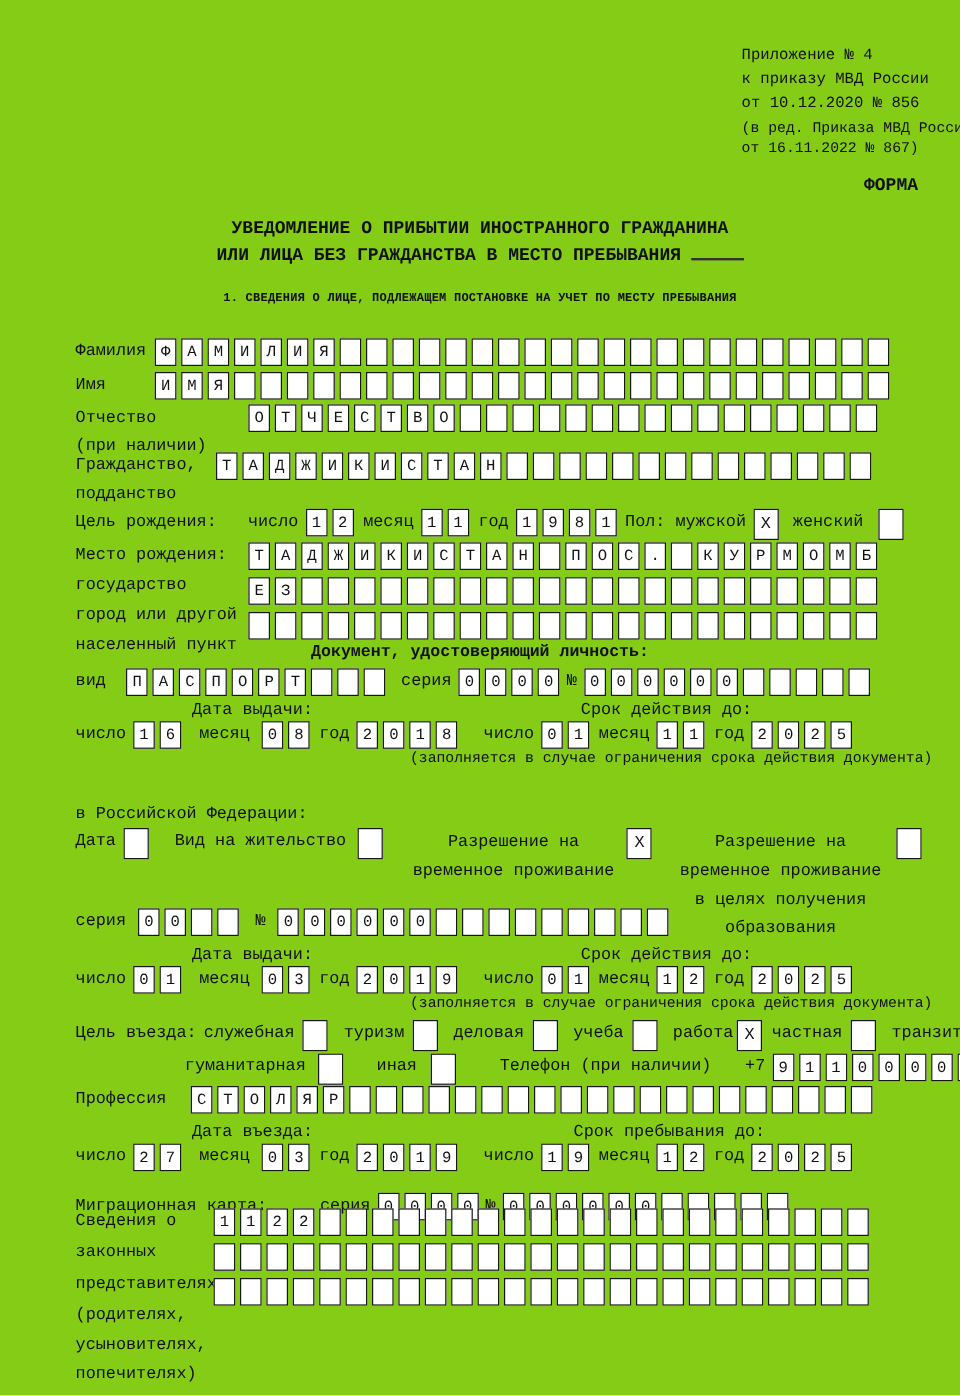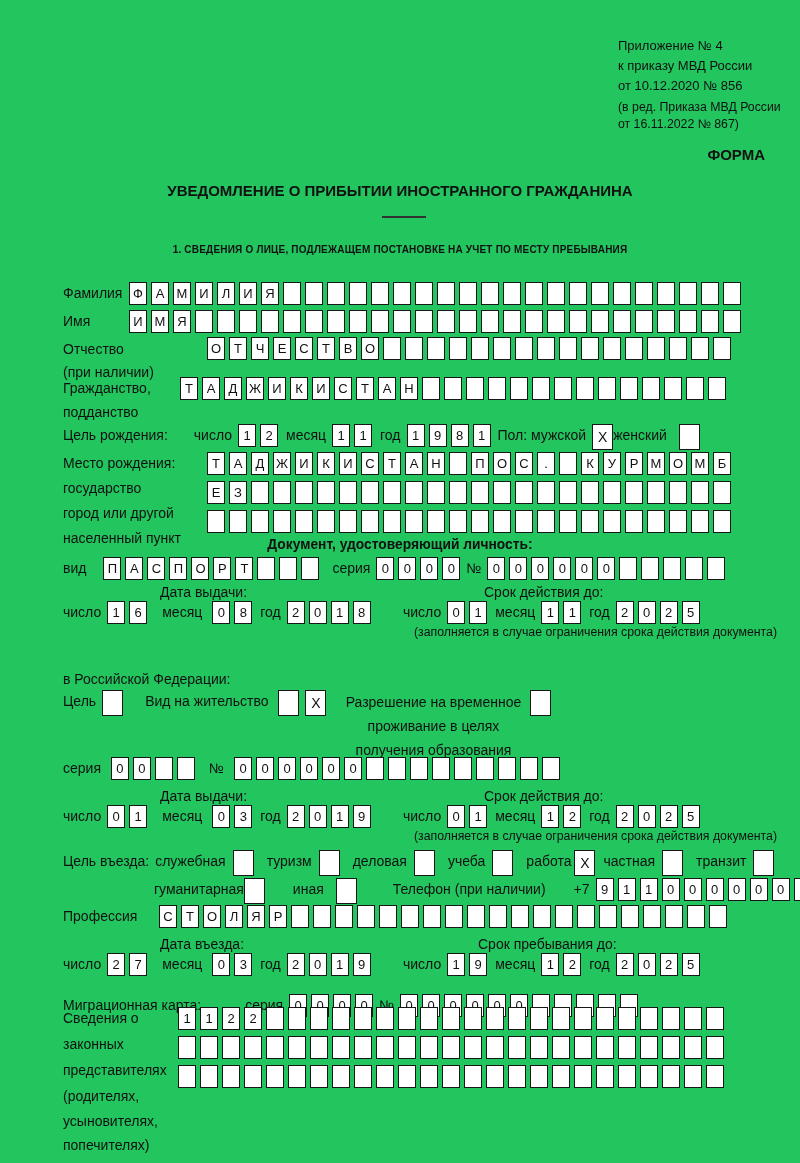--- a/index.html
+++ b/index.html
@@ -1,17 +1,17 @@
 <!DOCTYPE html>
 <html><head>
 <meta charset="utf-8">
 <style>
   html,body{margin:0;padding:0;background:#fff;}
-  .sheet{position:relative;width:800px;height:1163px;background:#22c55e;
-         font-family:Liberation Sans, sans-serif;color:#111;overflow:hidden;}
+  .sheet{position:relative;width:800px;height:1163px;background:#84cc16;
+         font-family:Liberation Mono, monospace;color:#111;overflow:hidden;}
   .abs{position:absolute;}
   .lbl{font-size:14px;white-space:nowrap;}
   .b{font-weight:bold;}
   .annex{font-size:13px;line-height:20px;white-space:nowrap;}
   .annex-sm{font-size:12.3px;line-height:17px;white-space:nowrap;}
   .title{left:0;right:0;text-align:center;font-weight:bold;font-size:15px;line-height:22px;}
   .blank-line{display:inline-block;width:44px;height:13px;border-bottom:2.4px solid #333;margin-left:8px;}
   .sect{left:0;right:0;text-align:center;font-weight:bold;font-size:10px;letter-spacing:.2px;white-space:nowrap;}
   .cells{display:flex;gap:4px;}
   .cell{flex:none;width:16px;height:21px;border:1.5px solid #171717;box-sizing:content-box;
@@ -38,21 +38,21 @@
     <div class="annex">к приказу МВД России</div>
     <div class="annex">от 10.12.2020 № 856</div>
     <div class="annex-sm" style="margin-top:3px;">(в ред. Приказа МВД России</div>
     <div class="annex-sm">от 16.11.2022 № 867)</div>
   </div>
 
   <div class="abs b" style="right:35px;top:146px;font-size:15px;">ФОРМА</div>
 
   <div class="abs title" style="top:180px;">
     <div>УВЕДОМЛЕНИЕ О ПРИБЫТИИ ИНОСТРАННОГО ГРАЖДАНИНА</div>
-    <div><span class="blank-line"></span></div>
+    <div><span>ИЛИ ЛИЦА БЕЗ ГРАЖДАНСТВА В МЕСТО ПРЕБЫВАНИЯ</span><span class="blank-line"></span></div>
   </div>
 
   <div class="abs sect" style="top:244px;">1. СВЕДЕНИЯ О ЛИЦЕ, ПОДЛЕЖАЩЕМ ПОСТАНОВКЕ НА УЧЕТ ПО МЕСТУ ПРЕБЫВАНИЯ</div>
 
   <span class="abs lbl" style="left:63px;top:285px;">Фамилия</span>
   <div class="abs cells" style="left:129px;top:282px;">
       <span class="cell">Ф</span>
       <span class="cell">А</span>
       <span class="cell">М</span>
       <span class="cell">И</span>
@@ -189,21 +189,21 @@
     <div class="cells cgap">
         <span class="cell">1</span>
         <span class="cell">9</span>
         <span class="cell">8</span>
         <span class="cell">1</span>
       </div>
     <span class="dlbl" style="margin-left:7px;">Пол: мужской</span>
     <div class="cells cb cgap">
         <span class="cell">X</span>
       </div>
-    <span class="dlbl" style="">женский</span>
+    <span class="dlbl" style="margin-left:12px;">женский</span>
     <div class="cells cb" style="margin-left:12px;">
         <span class="cell"></span>
       </div>
   </div>
 
   <span class="abs lbl" style="left:63px;top:455px;">Место рождения:</span>
   <span class="abs lbl" style="left:63px;top:480px;">государство</span>
   <span class="abs lbl" style="left:63px;top:505px;">город или другой</span>
   <span class="abs lbl" style="left:63px;top:530px;">населенный пункт</span>
   <div class="abs cells" style="left:207px;top:452px;">
@@ -363,28 +363,29 @@
         <span class="cell">0</span>
         <span class="cell">2</span>
         <span class="cell">5</span>
       </div>
   </div>
   <div class="abs foot" style="right:23px;top:625px;">(заполняется в случае ограничения срока действия документа)</div>
 
   <div class="abs lbl" style="left:63px;top:671px;">в Российской Федерации:</div>
 
   <div class="abs row" style="left:63px;top:690px;">
-    <span class="lbl" style="margin-right:6px;">Цель</span>
+    <span class="lbl" style="margin-right:6px;">Дата</span>
     <div class="cells cb">
         <span class="cell"></span>
       </div>
     <span class="lbl" style="margin-left:22px;margin-right:10px;">Вид на жительство</span>
     <div class="cells cb">
         <span class="cell"></span>
       </div>
+    <div class="optblock" style="width:177px;margin-left:20px;">Разрешение на временное проживание</div>
     <div class="cells cb" style="margin-left:6px;">
         <span class="cell">X</span>
       </div>
     <div class="optblock" style="width:182px;margin-left:16px;">Разрешение на временное проживание в целях получения образования</div>
     <div class="cells cb" style="margin-left:6px;">
         <span class="cell"></span>
       </div>
   </div>
 
   <div class="abs row" style="left:63px;top:757px;">
@@ -498,21 +499,21 @@
       </span>
     <span class="opt">
         <span class="lbl">транзит</span>
       <div class="cells cb">
           <span class="cell"></span>
         </div>
       </span>
   </div>
 
   <div class="abs row" style="left:154px;top:878px;">
-    <span class="lbl" style="">гуманитарная</span>
+    <span class="lbl" style="margin-right:10px;">гуманитарная</span>
     <div class="cells cb">
         <span class="cell"></span>
       </div>
     <span class="lbl" style="margin-left:28px;margin-right:12px;">иная</span>
     <div class="cells cb">
         <span class="cell"></span>
       </div>
     <span class="lbl" style="margin-left:36px;">Телефон (при наличии)</span>
     <span class="lbl" style="margin-left:28px;">+7</span>
     <div class="cells cgap">

